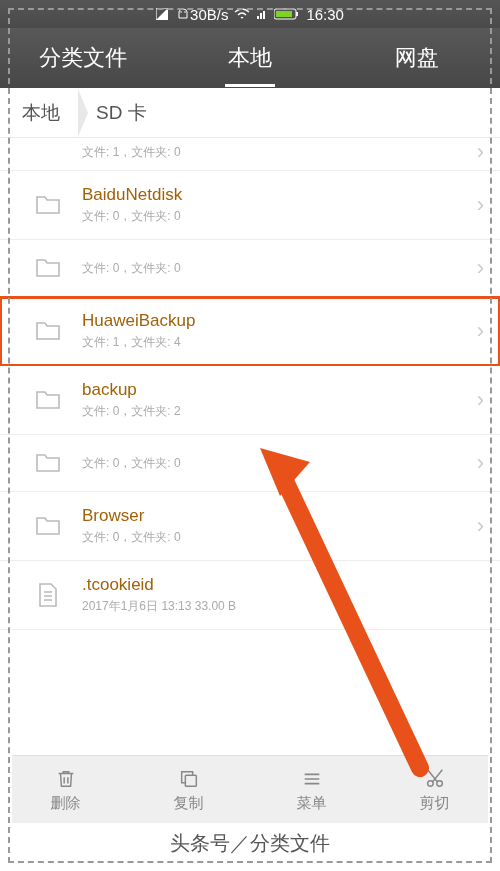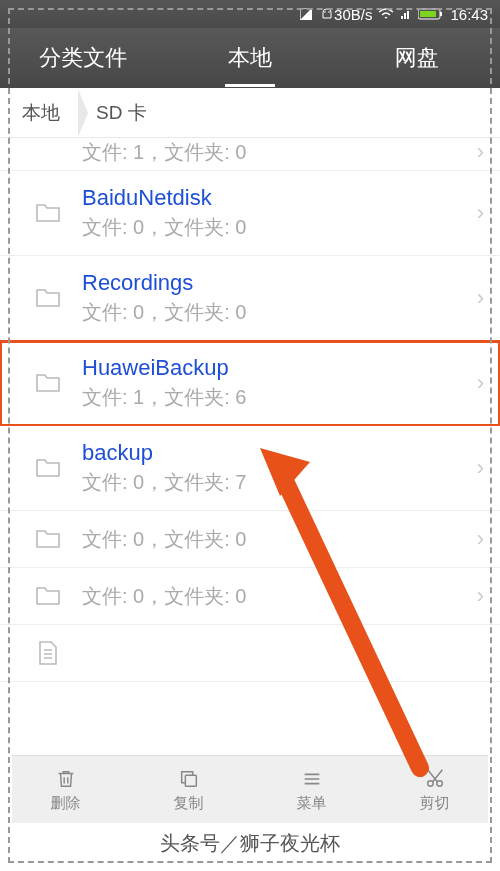--- a/index.html
+++ b/index.html
@@ -17,21 +17,21 @@
       border: 2px dashed #999;
       pointer-events: none;
       z-index: 50;
     }
     .status-bar {
       height: 28px;
       background: linear-gradient(to bottom, #555, #4a4a4a);
       color: #fff;
       display: flex;
       align-items: center;
-      justify-content: flex-end;
+      justify-content: center;
       padding: 0 12px;
       font-size: 15px;
     }
     .status-left { display: flex; gap: 8px; align-items: center; }
     .status-right { display: flex; gap: 6px; align-items: center; }
     .status-icon { display: inline-flex; align-items: center; }
     .tab-bar {
       height: 60px;
       background: linear-gradient(to bottom, #585858, #474747);
       display: flex;
@@ -103,26 +103,26 @@
       height: 28px;
       margin-right: 20px;
       margin-left: 14px;
       flex-shrink: 0;
       display: flex;
       align-items: center;
       justify-content: center;
     }
     .item-content { flex: 1; min-width: 0; }
     .item-name {
-      font-size: 22px;
-      color: #1d4ed8;
+      font-size: 17px;
+      color: #a16207;
       margin-bottom: 3px;
     }
     .item-meta {
-      font-size: 20px;
+      font-size: 12px;
       color: #aaa;
     }
     .item-chevron {
       color: #ccc;
       font-size: 22px;
       flex-shrink: 0;
     }
     .highlighted {
       outline: 3px solid #e8521a;
       outline-offset: -2px;
@@ -203,21 +203,21 @@
           <rect x="7" y="3" width="2" height="8" fill="#fff"></rect>
         </svg>
     </span>
     <span class="status-icon">
       <svg width="26" height="12" viewBox="0 0 26 12">
           <rect x="0" y="1" width="22" height="10" rx="2" fill="none" stroke="#fff" stroke-width="1"></rect>
           <rect x="22" y="4" width="2" height="4" fill="#fff"></rect>
           <rect x="2" y="3" width="16" height="6" fill="#7ed321"></rect>
         </svg>
     </span>
-    <span>16:43</span>
+    <span>16:30</span>
   </div>
 </div>
 
 <div class="tab-bar">
   <div class="tab">分类文件</div>
   <div class="tab active">本地</div>
   <div class="tab">网盘</div>
 </div>
 
 <div class="breadcrumb">
@@ -248,46 +248,45 @@
         </div>
         <div class="item-chevron">›</div>
       </div>
       <div class="list-item">
         <div class="item-icon">
           <svg width="26" height="22" viewBox="0 0 26 22" fill="none" stroke="#bbb" stroke-width="1.6">
             <path d="M2 3h8l2 3h12v13H2z"></path>
           </svg>
         </div>
         <div class="item-content">
-          <div class="item-name">Recordings</div>
           <div class="item-meta">文件: 0，文件夹: 0</div>
         </div>
         <div class="item-chevron">›</div>
       </div>
       <div class="list-item highlighted">
         <div class="item-icon">
           <svg width="26" height="22" viewBox="0 0 26 22" fill="none" stroke="#bbb" stroke-width="1.6">
             <path d="M2 3h8l2 3h12v13H2z"></path>
           </svg>
         </div>
         <div class="item-content">
           <div class="item-name">HuaweiBackup</div>
-          <div class="item-meta">文件: 1，文件夹: 6</div>
+          <div class="item-meta">文件: 1，文件夹: 4</div>
         </div>
         <div class="item-chevron">›</div>
       </div>
       <div class="list-item">
         <div class="item-icon">
           <svg width="26" height="22" viewBox="0 0 26 22" fill="none" stroke="#bbb" stroke-width="1.6">
             <path d="M2 3h8l2 3h12v13H2z"></path>
           </svg>
         </div>
         <div class="item-content">
           <div class="item-name">backup</div>
-          <div class="item-meta">文件: 0，文件夹: 7</div>
+          <div class="item-meta">文件: 0，文件夹: 2</div>
         </div>
         <div class="item-chevron">›</div>
       </div>
       <div class="list-item">
         <div class="item-icon">
           <svg width="26" height="22" viewBox="0 0 26 22" fill="none" stroke="#bbb" stroke-width="1.6">
             <path d="M2 3h8l2 3h12v13H2z"></path>
           </svg>
         </div>
         <div class="item-content">
@@ -295,30 +294,35 @@
         </div>
         <div class="item-chevron">›</div>
       </div>
       <div class="list-item">
         <div class="item-icon">
           <svg width="26" height="22" viewBox="0 0 26 22" fill="none" stroke="#bbb" stroke-width="1.6">
             <path d="M2 3h8l2 3h12v13H2z"></path>
           </svg>
         </div>
         <div class="item-content">
+          <div class="item-name">Browser</div>
           <div class="item-meta">文件: 0，文件夹: 0</div>
         </div>
         <div class="item-chevron">›</div>
       </div>
       <div class="list-item">
         <div class="item-icon">
           <svg width="22" height="26" viewBox="0 0 22 26" fill="none" stroke="#bbb" stroke-width="1.6">
             <path d="M3 2h11l5 5v17H3z"></path>
             <path d="M7 10h8M7 14h8M7 18h8"></path>
           </svg>
+        </div>
+        <div class="item-content">
+          <div class="item-name">.tcookieid</div>
+          <div class="item-meta">2017年1月6日 13:13 33.00 B</div>
         </div>
       </div>
     </div>
 </div>
 
 <div class="bottom-toolbar">
   <div class="toolbar-btn">
     <span class="toolbar-icon">
       <svg width="22" height="22" viewBox="0 0 24 24" fill="none" stroke="#888" stroke-width="1.6">
           <path d="M4 6h16M9 6V4h6v2M6 6l1 14h10l1-14M10 10v7M14 10v7"></path>
@@ -356,13 +360,13 @@
 </div>
 
 <div class="arrow-overlay">
   <svg width="200" height="360" viewBox="0 0 200 360">
     <defs></defs>
     <path d="M 18 18 L 160 320" stroke="#e8521a" stroke-width="18" stroke-linecap="round"></path>
     <polygon points="0,0 50,14 20,48" fill="#e8521a"></polygon>
   </svg>
 </div>
 
-<div class="watermark">头条号／狮子夜光杯</div>
+<div class="watermark">头条号／分类文件</div>
 
 </body></html>

